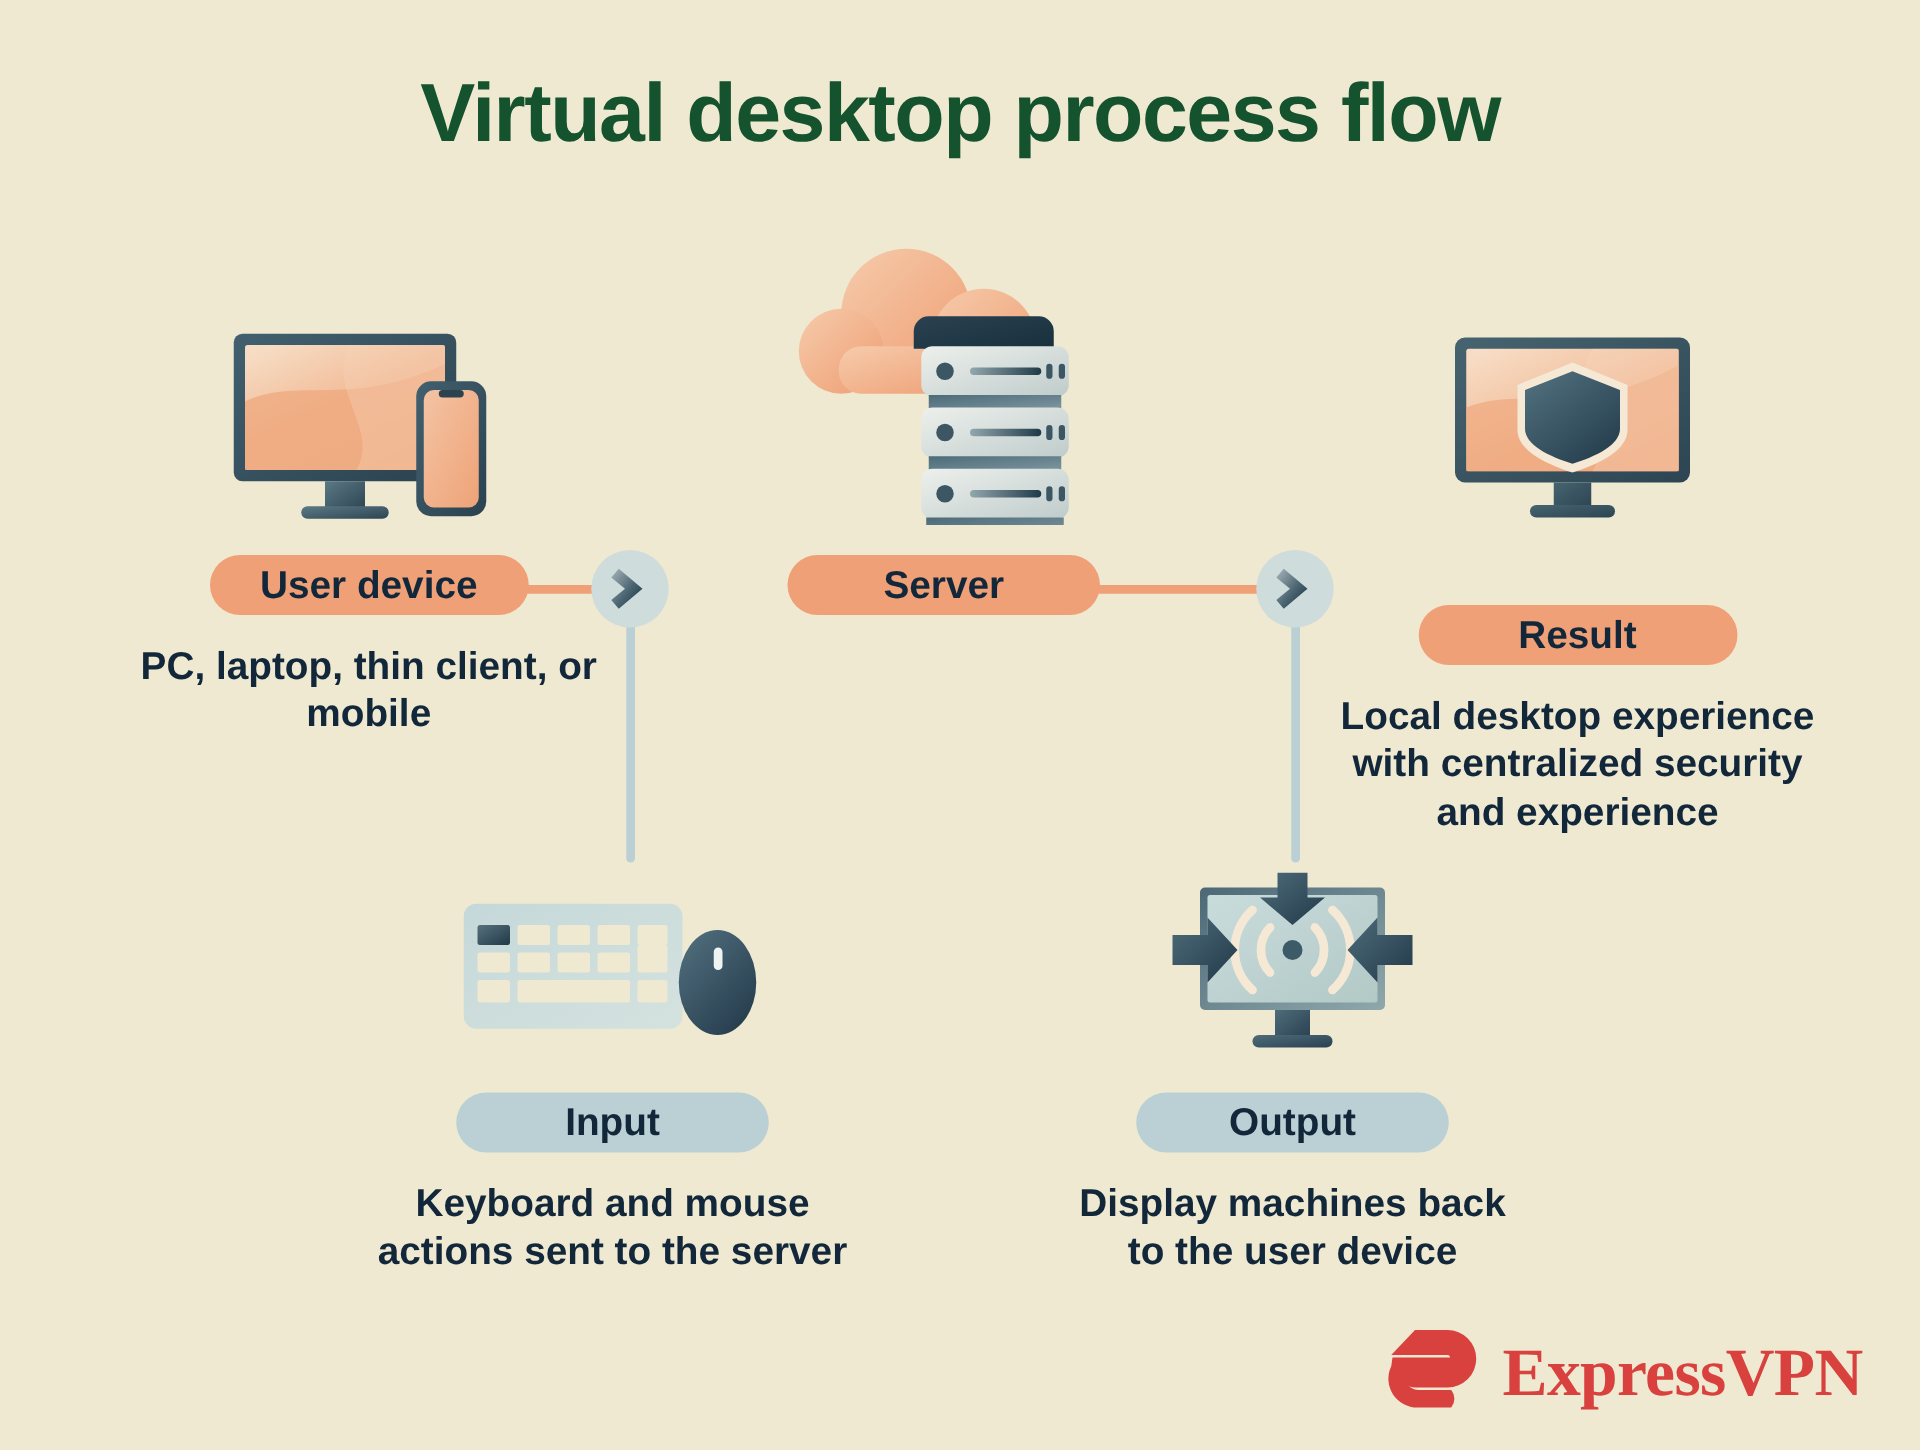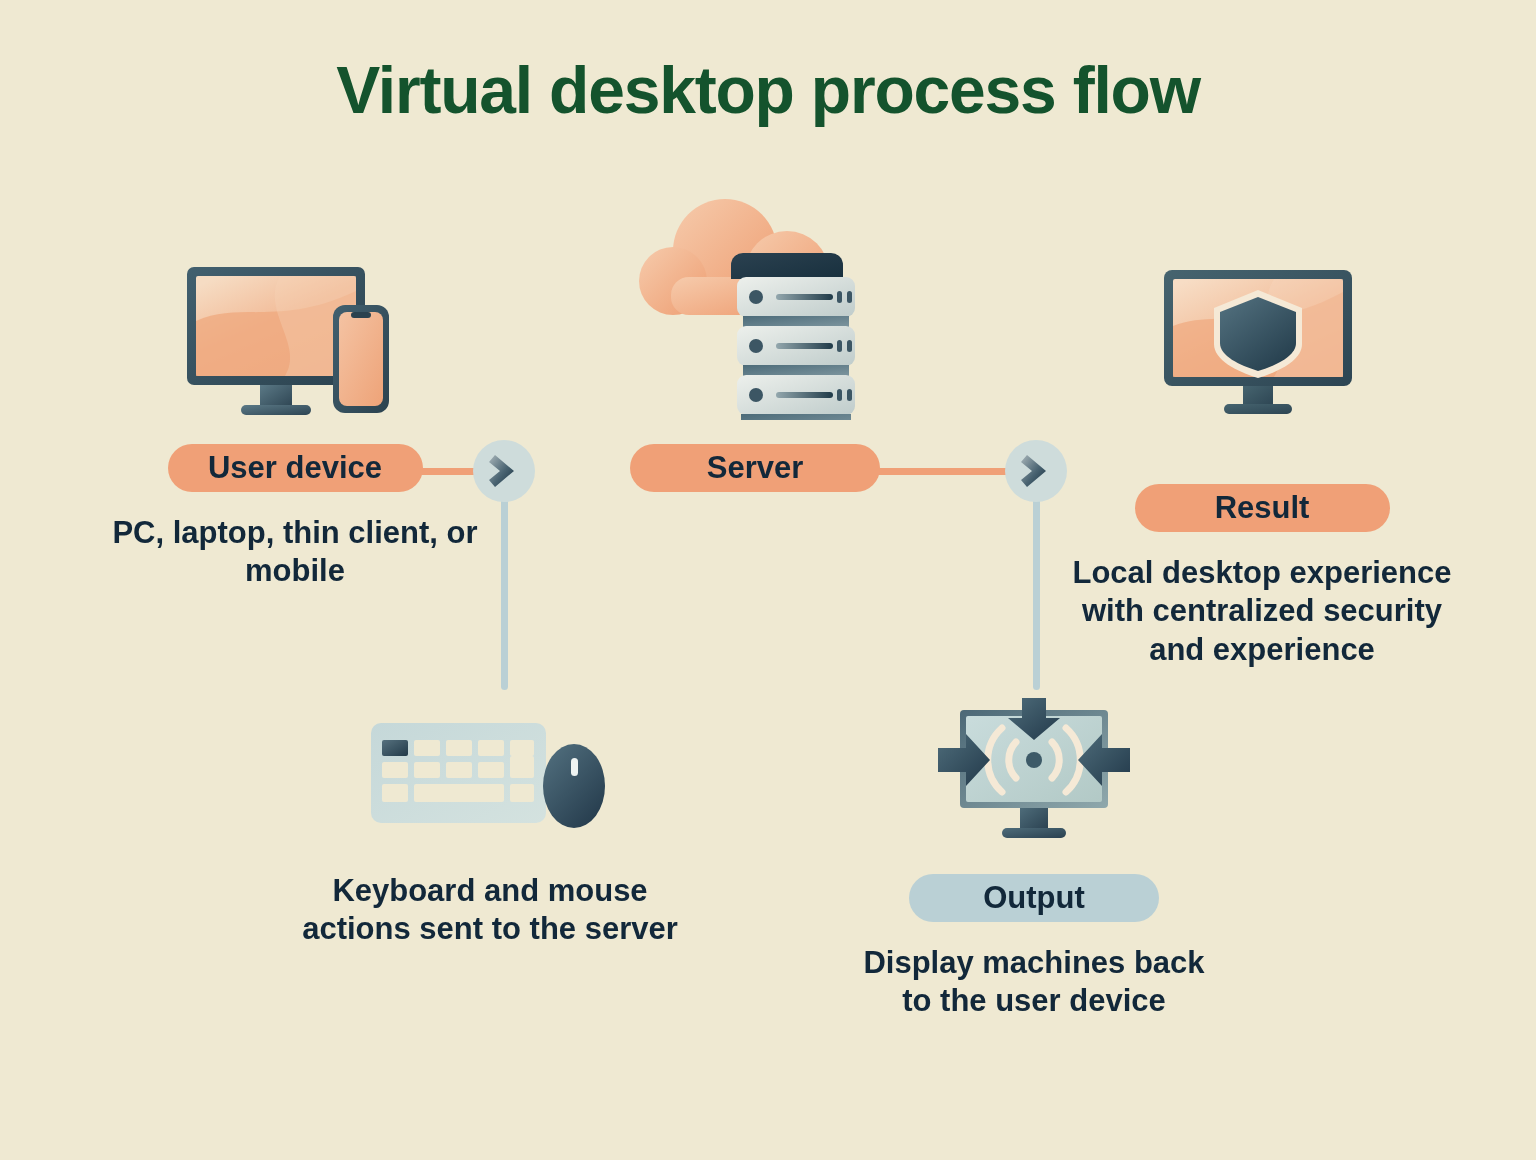--- a/index.html
+++ b/index.html
@@ -374,20 +374,23 @@
         <rect x="140" y="38" width="24" height="22" rx="2" fill="#EFE9D2"></rect>
 
         <rect x="12" y="66" width="26" height="18" rx="2" fill="#EFE9D2"></rect>
         <rect x="44" y="66" width="90" height="18" rx="2" fill="#EFE9D2"></rect>
         <rect x="140" y="66" width="24" height="18" rx="2" fill="#EFE9D2"></rect>
 
         <ellipse cx="204" cy="68" rx="31" ry="42" fill="url(#mouseGrad)"></ellipse>
         <rect x="201" y="40" width="7" height="18" rx="3.5" fill="#EFF4F2"></rect>
       </svg>
     </div>
+    <div class="pill-row">
+      <span class="pill pill-blue pill-input">Input</span>
+    </div>
     <div class="desc">Keyboard and mouse actions sent to the server</div>
   </div>
 
   <div class="col col-output">
     <div class="icon-slot icon-output">
       <svg width="200" height="152" viewBox="0 0 200 152">
         <defs>
           <linearGradient id="opScreen" x1="0" y1="0" x2="1" y2="1">
             <stop offset="0%" stop-color="#C9DCDC"></stop>
             <stop offset="100%" stop-color="#B2C9C6"></stop>
@@ -421,14 +424,23 @@
         <rect x="86" y="110" width="28" height="22" fill="url(#opStand)"></rect>
         <rect x="68" y="130" width="64" height="10" rx="5" fill="url(#opStand)"></rect>
       </svg>
     </div>
     <div class="pill-row">
       <span class="pill pill-blue pill-output">Output</span>
     </div>
     <div class="desc">Display machines back to the user device</div>
   </div>
 
+  <div class="logo">
+    <span>
+      <svg width="78" height="66" viewBox="0 0 78 66">
+        <path d="M24 2 h26 a23 23 0 0 1 0 46 h-26 a11 11 0 0 1 0 -22 h26 a2 2 0 0 0 0 -4 h-45 z" fill="#D9413F"></path>
+        <path d="M6 24 h47 a2 2 0 0 1 0 4 h-26 a11 11 0 0 0 0 22 h26 a11 11 0 0 1 0 14 h-27 a23 23 0 0 1 -21 -33 z" fill="#D9413F"></path>
+      </svg>
+    </span>
+    <span class="logo-text">ExpressVPN</span>
+  </div>
 
 </div>
 
 </body></html>

